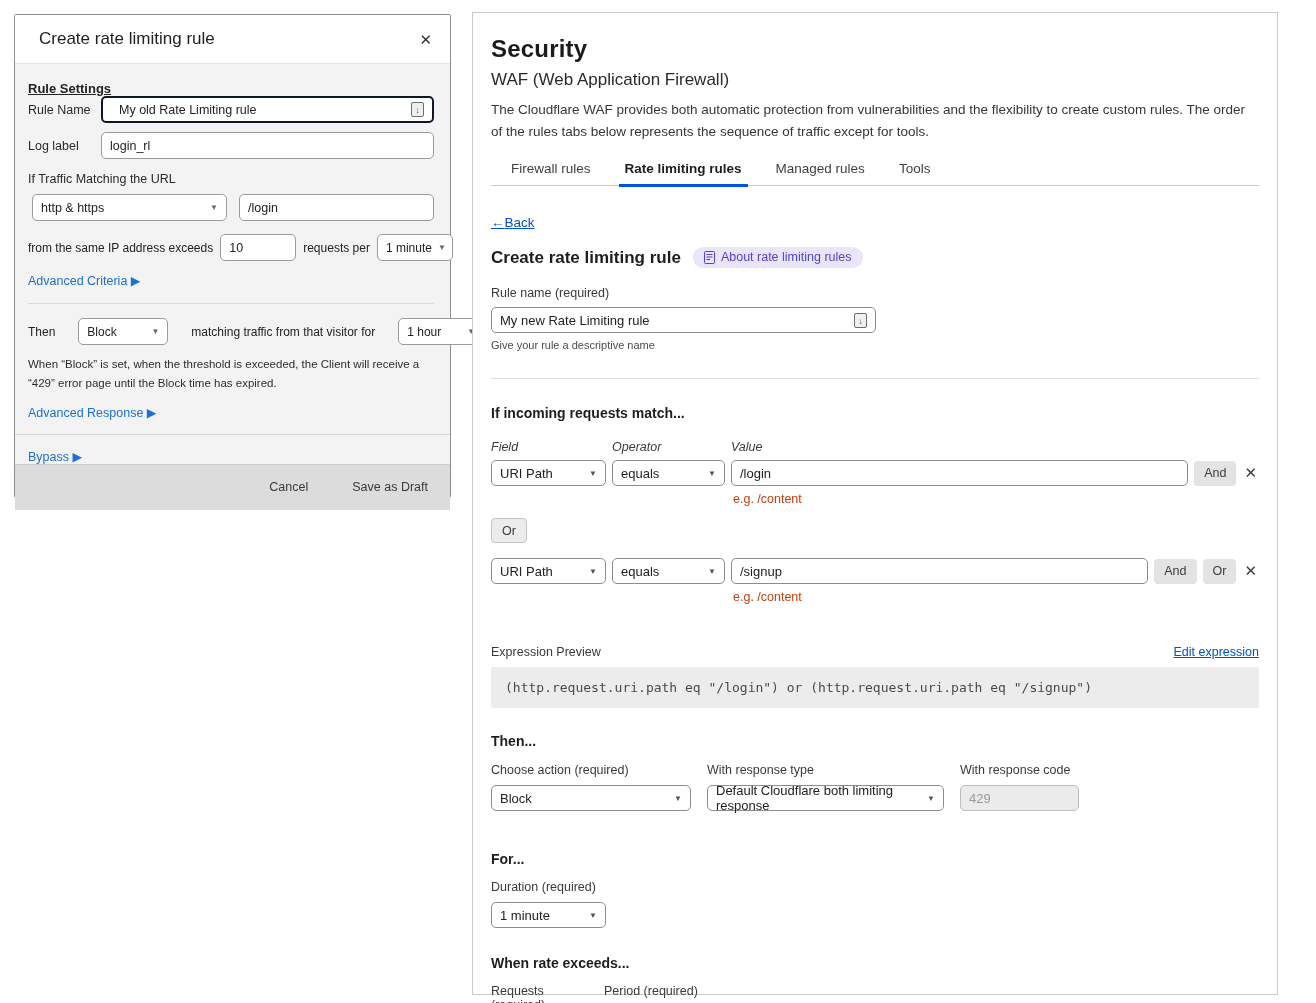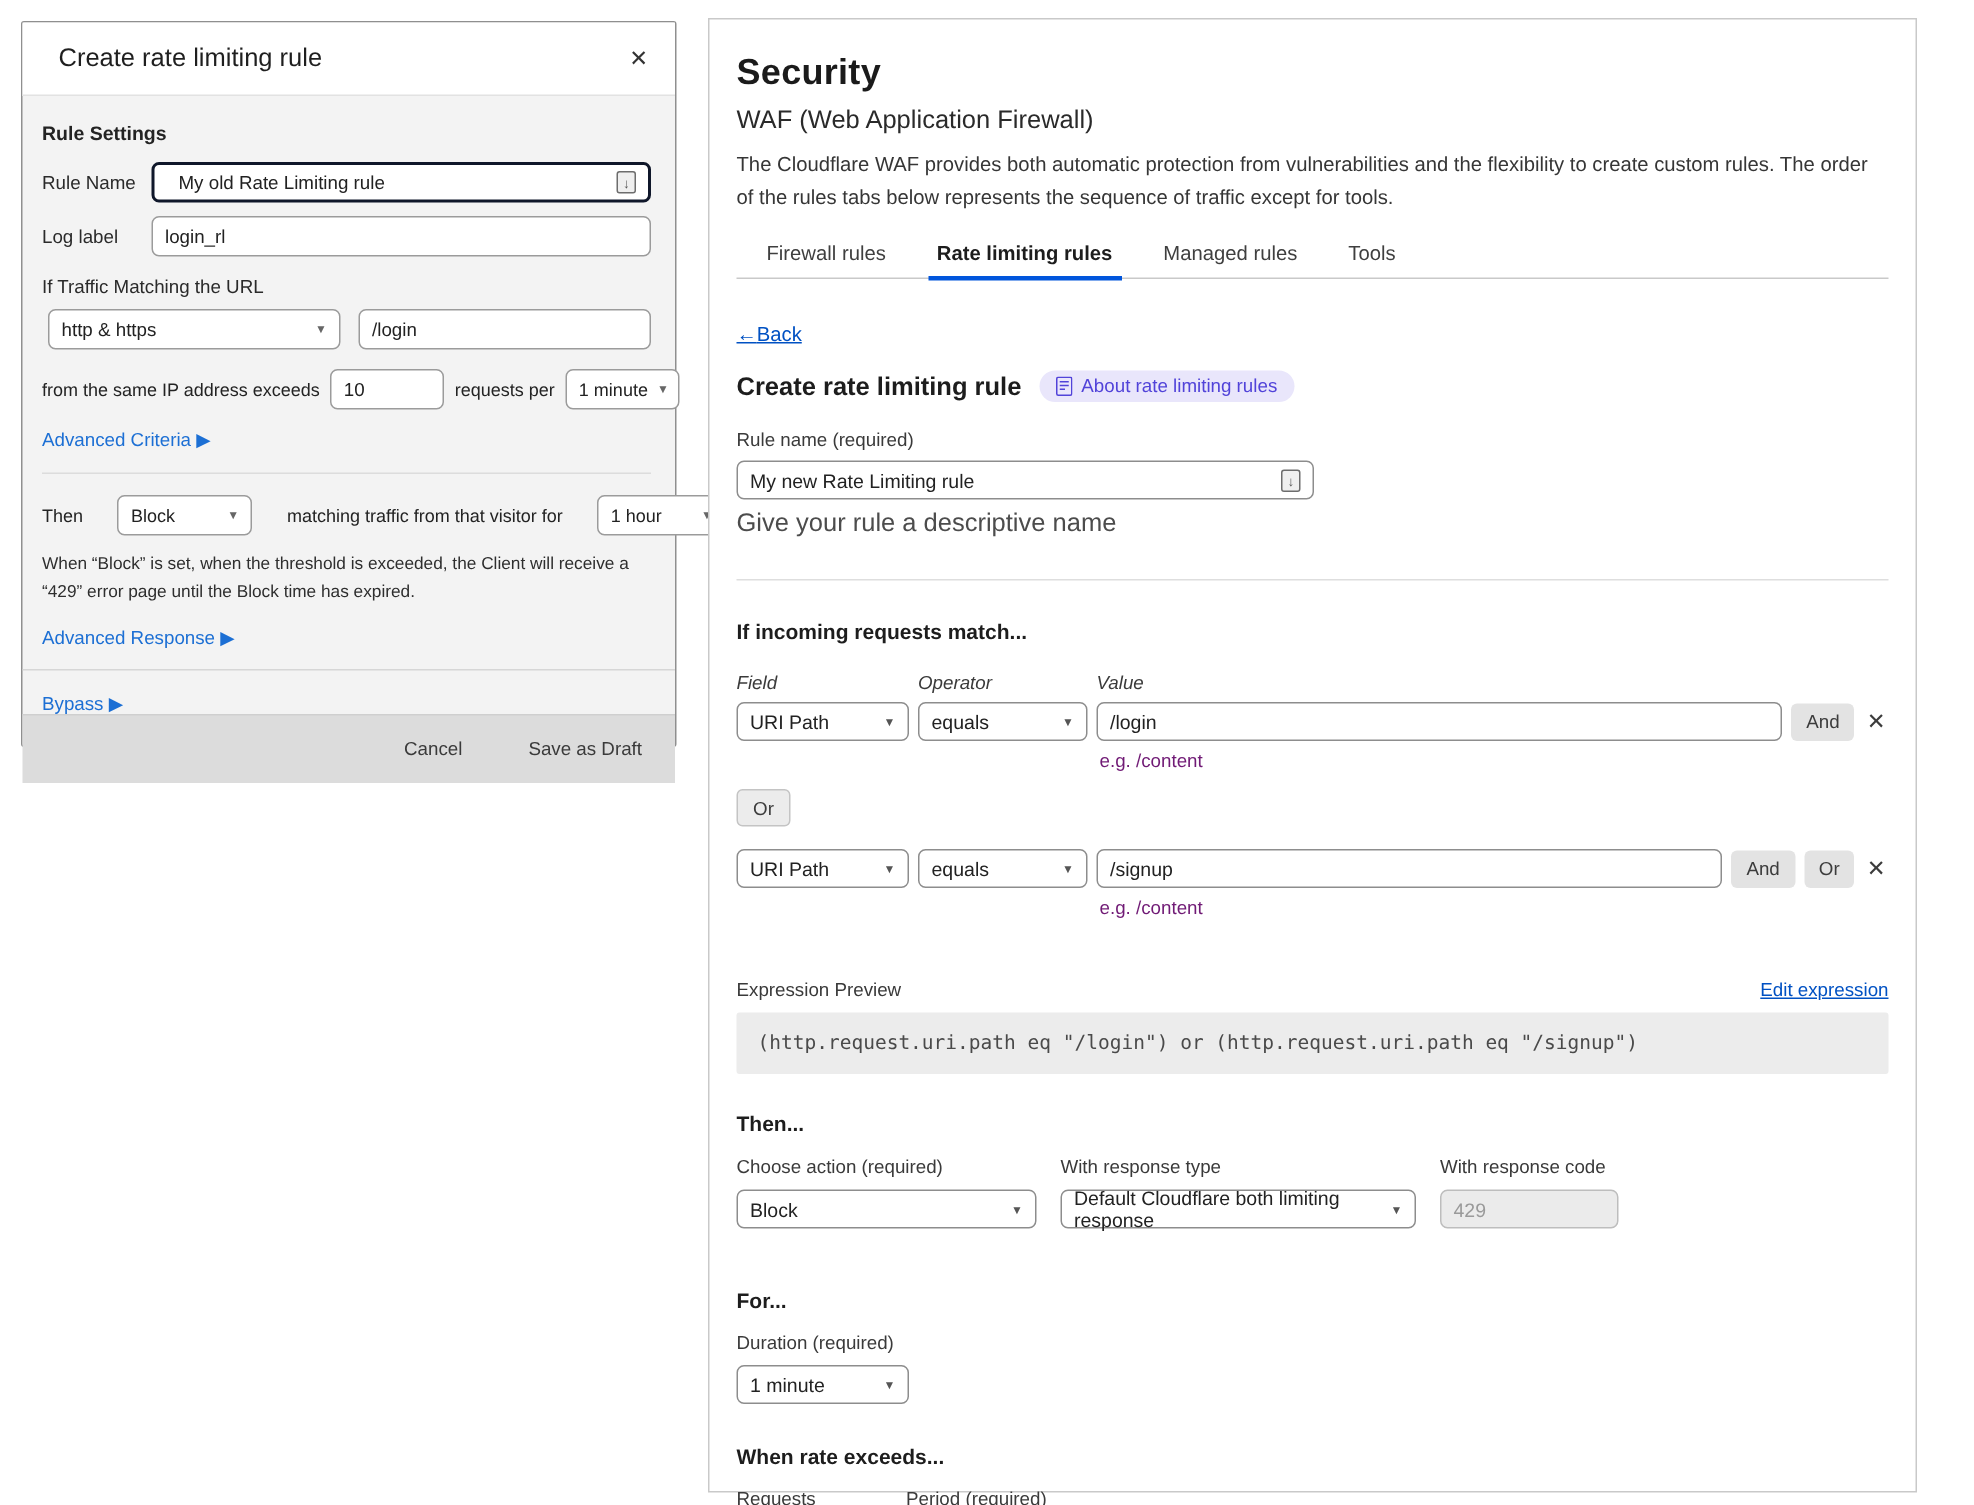--- a/index.html
+++ b/index.html
@@ -9,21 +9,21 @@
   
   .modal { position:absolute; left:14px; top:14px; width:437px; height:484px;
     background:#f3f3f3; border:1px solid #8f8f8f; border-radius:2px;
     display:flex; flex-direction:column; font-size:12.5px; }
   .modal-header { background:#ffffff; height:49px; flex:0 0 49px;
     display:flex; align-items:center; justify-content:space-between;
     padding:0 14px 0 24px; border-bottom:1px solid #e2e2e2; }
   .modal-title { font-size:17px; font-weight:400; color:#1f1f1f; }
   .modal-close { font-size:15px; color:#333; cursor:pointer; line-height:1; padding:4px; }
   .modal-body { padding:17px 16px 0 13px; flex:1; }
-  .rule-settings { font-weight:700; font-size:13px; margin-bottom:12px; }
+  .rule-settings { font-weight:700; font-size:13px; margin-bottom:0;text-decoration:underline; }
   .m-row { display:flex; align-items:center; margin-bottom:9px; }
   .m-label { width:73px; flex:0 0 73px; color:#2a2a2a; }
   .m-input { flex:1; height:27px; background:#fff; border:1px solid #9b9b9b;
     border-radius:5px; padding:0 8px; display:flex; align-items:center;
     font-size:12.5px; color:#222; }
   .m-input.focused { border:2px solid #0f172a;padding-left:16px; }
   .autofill { width:13px; height:15px; border:1px solid #6d6d6d; border-radius:2px;
     background:#efefef; margin-left:auto; font-size:9px; line-height:14px;
     text-align:center; color:#555; flex:0 0 13px; }
   .sec-label { margin:13px 0 8px; color:#2a2a2a; }
@@ -67,38 +67,38 @@
     text-decoration:underline; font-size:13.5px; cursor:pointer; }
   .form-title-row { display:flex; align-items:center; gap:12px; margin-top:17px; }
   .form-title { font-size:17px; font-weight:700; color:#1d1d1d; }
   .badge { background:#e9e6fb; color:#5143d9; border-radius:11px; font-size:12.5px;
     padding:3px 11px 4px; display:inline-flex; align-items:center; gap:6px; cursor:pointer; }
   .field-label { font-size:12.5px; color:#3a3a3a; }
   .rn-label { margin-top:18px; }
   .p-input { background:#fff; border:1px solid #8d8d8d; border-radius:5px; height:26px;
     display:flex; align-items:center; padding:0 8px; font-size:13px; color:#222; }
   .rn-input { width:385px; margin-top:7px; }
-  .helper { font-size:17px; color:#4c4c4c; margin-top:6px; }
+  .helper { font-size:11px; color:#4c4c4c; margin-top:6px; }
   .p-divider { border-top:1px solid #dedede; margin-top:27px; }
   .section-title { font-size:14px; font-weight:700; color:#1d1d1d; }
   .match-title { margin-top:26px; }
   .cols-head { display:flex; gap:6px; margin-top:19px;font-style:italic; }
   .cols-head .c1 { width:115px; } .cols-head .c2 { width:113px; }
   .match-row { display:flex; align-items:center; gap:6px; margin-top:6px; }
   .p-sel { background:#fff; border:1px solid #8d8d8d; border-radius:5px; height:26px;
     display:flex; align-items:center; padding:0 8px; font-size:13px; color:#222;
     cursor:pointer; }
   .p-sel .caret { margin-left:auto; font-size:8px; color:#555; padding-left:6px; }
   .f-sel { width:115px; flex:0 0 115px; }
   .o-sel { width:113px; flex:0 0 113px; }
   .v-input { flex:1; }
   .chip { background:#e3e3e3; border:none; border-radius:4px; height:25px; padding:0 10px;
     font-size:12.5px; color:#3c3c3c; cursor:pointer; font-family:"Liberation Sans", sans-serif; }
   .remove-x { font-size:15px; color:#3c3c3c; cursor:pointer; padding:0 2px; font-weight:400; }
-  .row-helper { font-size:12.5px; color:#701a75; margin:6px 0 0 242px; }
+  .row-helper { font-size:12.5px; color:#c2410c; margin:6px 0 0 242px; }
   .or-standalone { margin-top:12px; }
   .or-standalone .chip { background:#ececec; border:1px solid #c4c4c4; width:36px; }
   .row2 { margin-top:15px; }
   .expr-head { display:flex; justify-content:space-between; align-items:flex-start; margin-top:41px; }
   .edit-link { color:#0051c3; text-decoration:underline; font-size:12.5px; cursor:pointer; }
   .code-block { margin-top:8px; background:#ececec; border-radius:2px; padding:13px 14px;
     font-family:"DejaVu Sans Mono", monospace; font-size:13px; color:#4a4a4a; }
   .then-title { margin-top:25px; }
   .then-grid { display:flex; gap:16px; margin-top:14px; }
   .then-col .field-label { display:block; }

